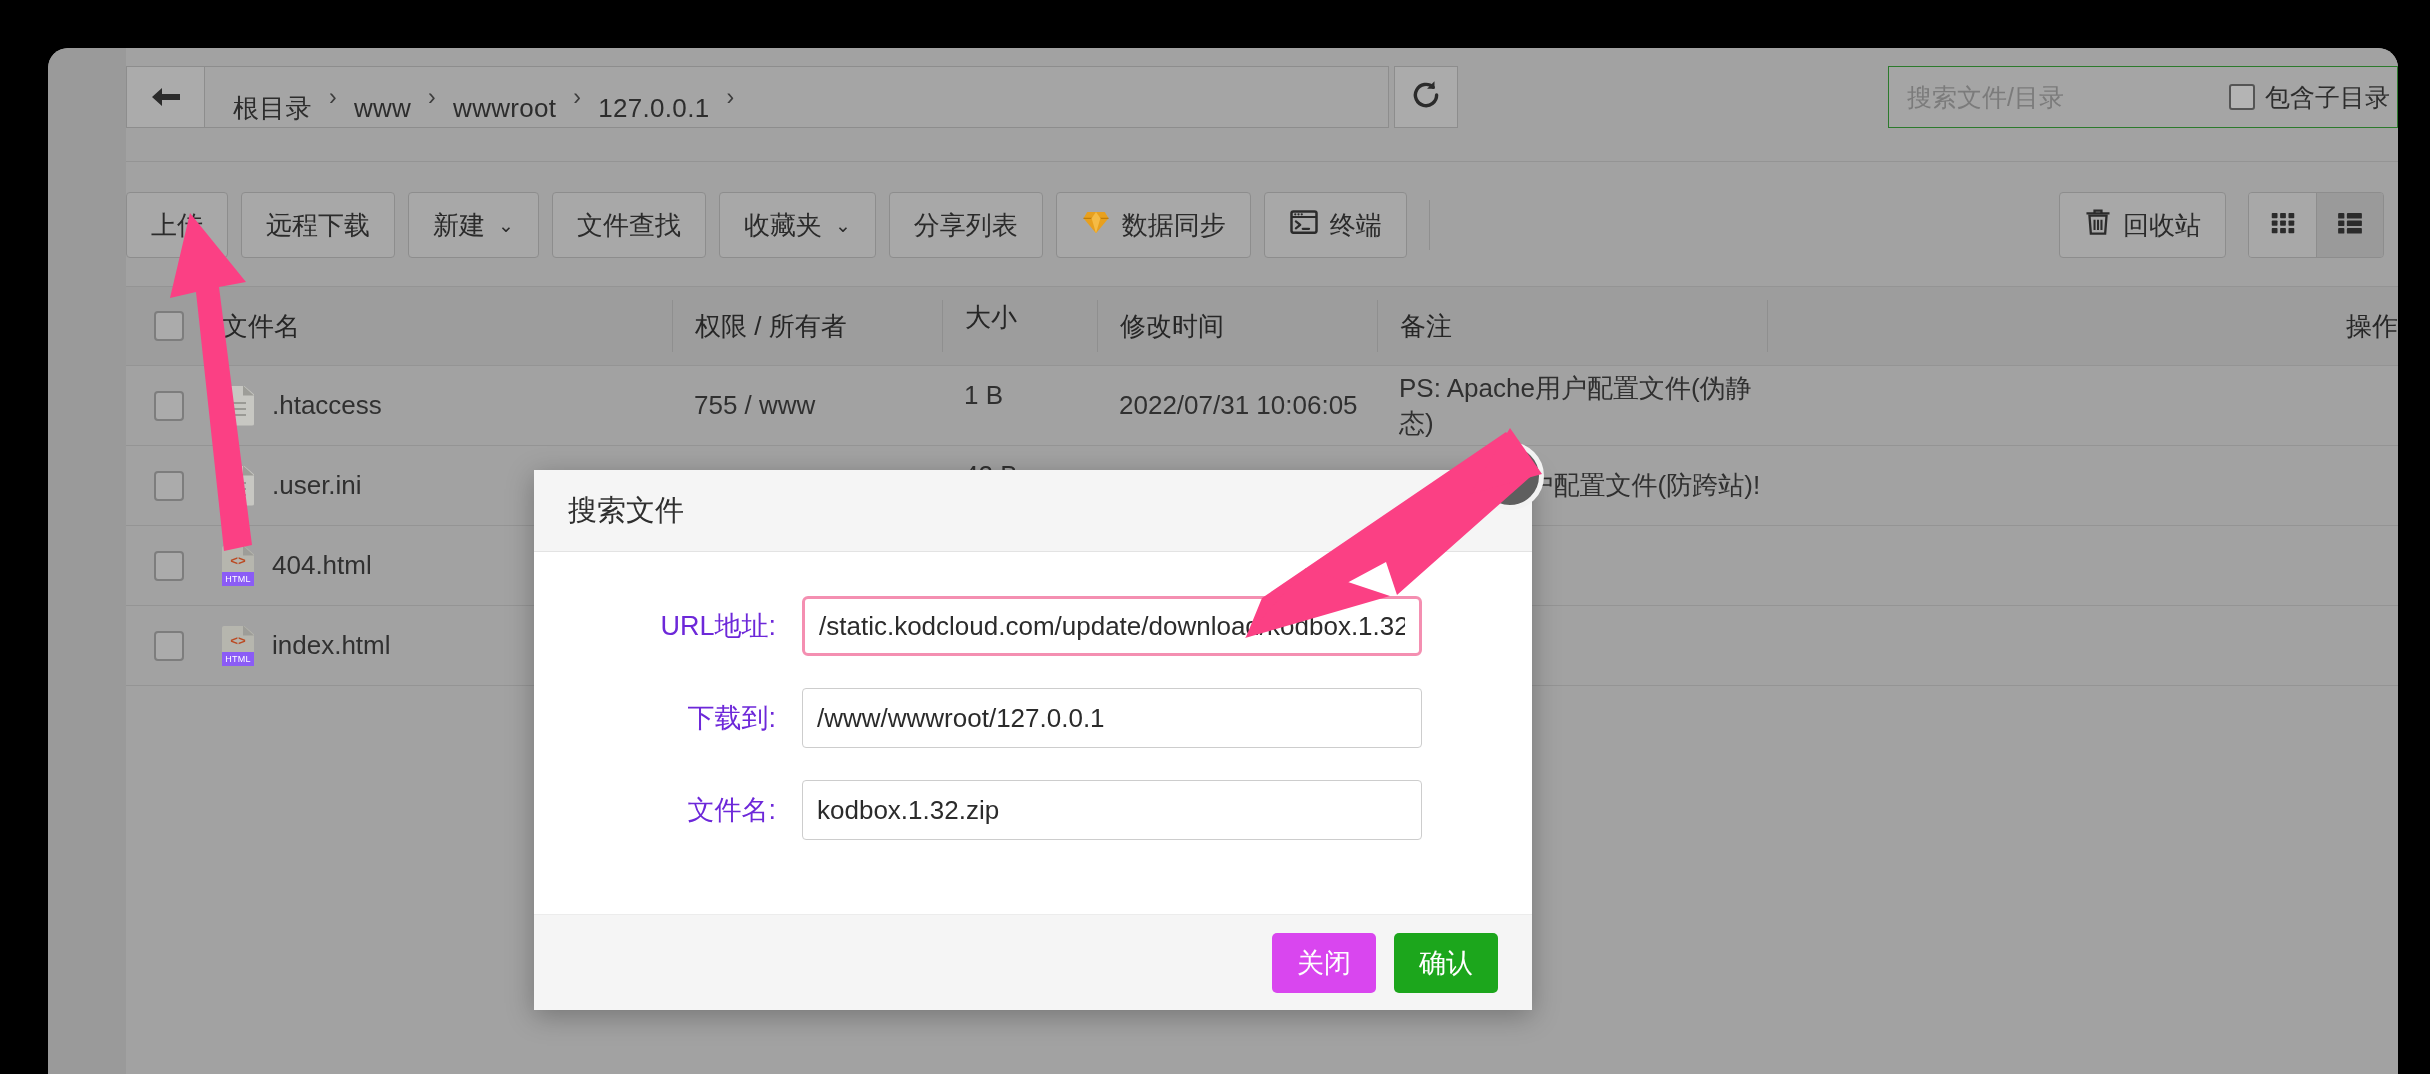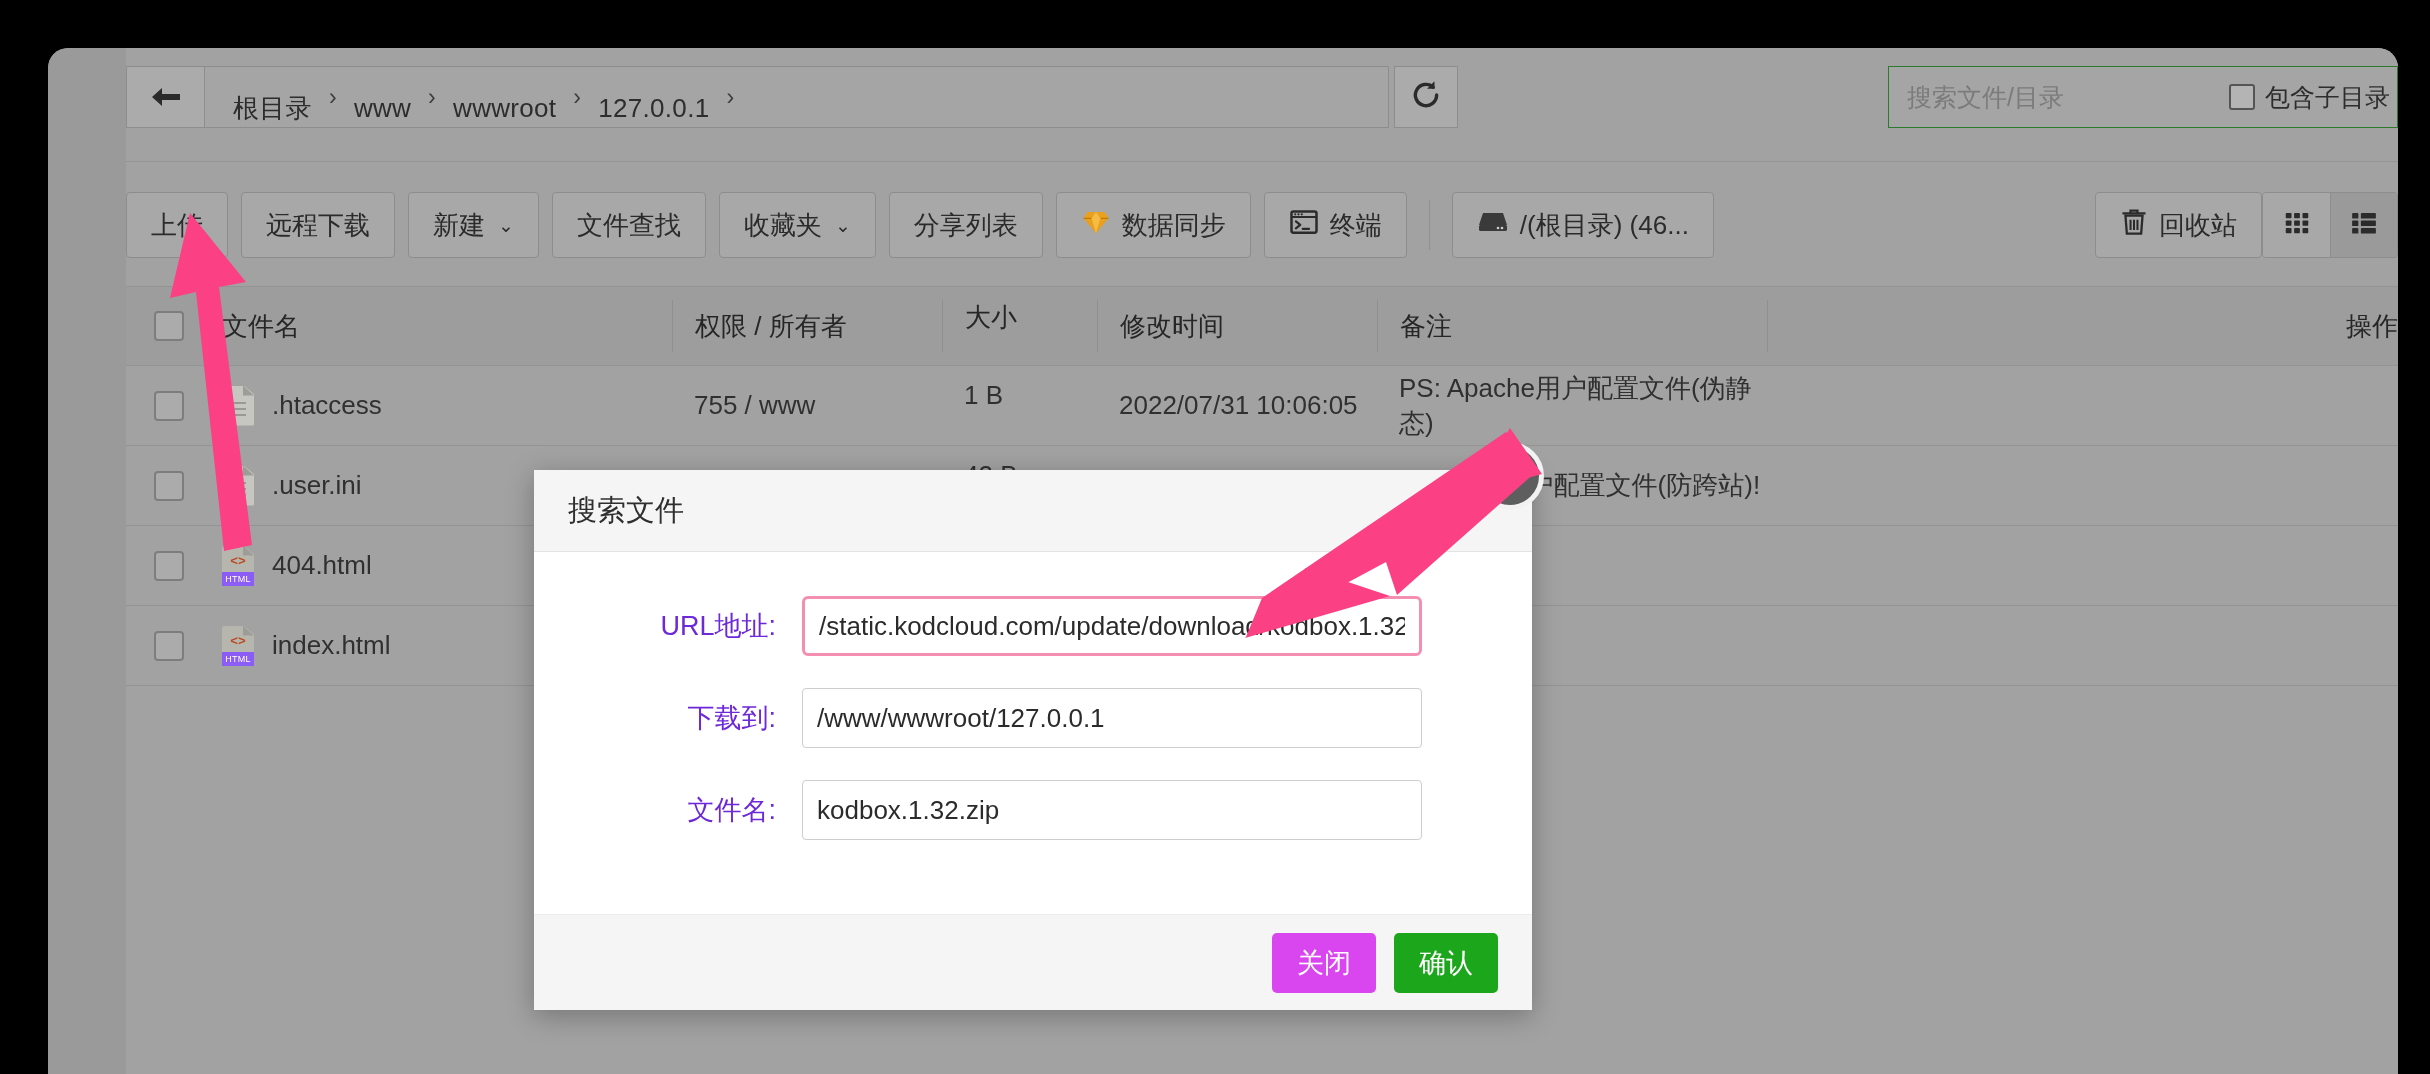--- a/index.html
+++ b/index.html
@@ -143,22 +143,22 @@
     color: #2b2b2b;
     white-space: nowrap;
   }
   .tb-btn .caret { font-size: 19px; margin-left: 2px; }
   .tb-sep {
     width: 1px; height: 50px;
     background: #8f8f8f;
     margin: 0 9px;
   }
   .tb-right {
-    position: absolute; right: 0; top: 0;
-    display: flex; align-items: center;  padding-left: 38px;
+    position: absolute; right: 14px; top: 0;
+    display: flex; align-items: center; gap: 22px; padding-left: 38px;
   }
   .viewtoggle {
     display: flex;
     height: 66px;
     border: 1px solid #8d8d8d;
     border-radius: 4px;
     overflow: hidden;
   }
   .vt-btn {
     width: 67px;
@@ -421,31 +421,20 @@
               <circle cx="10.2" cy="5.8" r="0.9" fill="#2b2b2b"></circle>
               <path d="M5.5 11.5 L9 14.3 L5.5 17.1" fill="none" stroke="#2b2b2b" stroke-width="1.8" stroke-linecap="round" stroke-linejoin="round"></path>
               <line x1="11" y1="17.4" x2="16" y2="17.4" stroke="#2b2b2b" stroke-width="1.8" stroke-linecap="round"></line>
             </svg>
           </span>
           <span>终端</span>
         </div>
 
         <div class="tb-sep"></div>
 
-        <div class="tb-btn">
-          <span>
-            <svg width="32" height="26" viewBox="0 0 32 26">
-              <path d="M6 4 H26 L30 16 H2 Z" fill="#3a3a3a"></path>
-              <rect x="2" y="16" width="28" height="6" rx="1.6" fill="#3a3a3a"></rect>
-              <circle cx="25" cy="19" r="1.3" fill="#cfcfcf"></circle>
-              <circle cx="21" cy="19" r="1.3" fill="#cfcfcf"></circle>
-            </svg>
-          </span>
-          <span>/(根目录) (46...</span>
-        </div>
       </div>
 
       <div class="tb-right">
         <div class="tb-btn">
           <span>
             <svg width="28" height="30" viewBox="0 0 24 26">
               <line x1="2" y1="5.5" x2="22" y2="5.5" stroke="#2b2b2b" stroke-width="2"></line>
               <path d="M9 5.5 V3.2 H15 V5.5" fill="none" stroke="#2b2b2b" stroke-width="2"></path>
               <path d="M4.6 7.5 H19.4 L18.2 23 H5.8 Z" fill="none" stroke="#2b2b2b" stroke-width="2"></path>
               <line x1="9" y1="11" x2="9" y2="20" stroke="#2b2b2b" stroke-width="1.8"></line>

